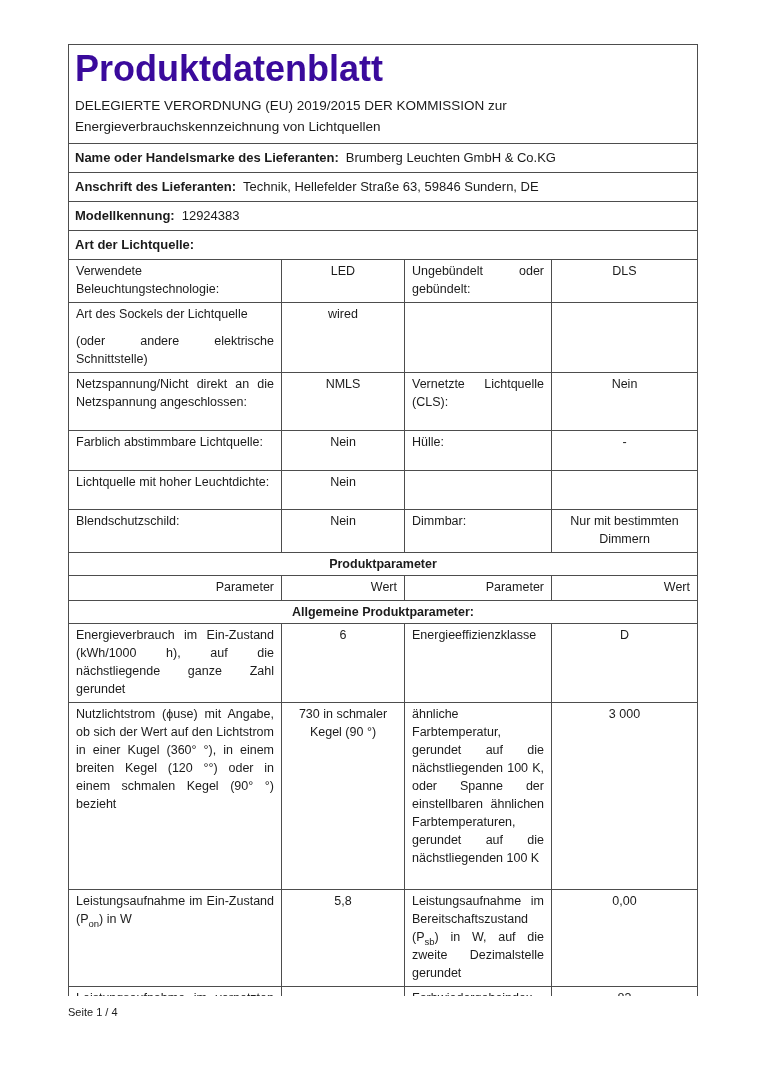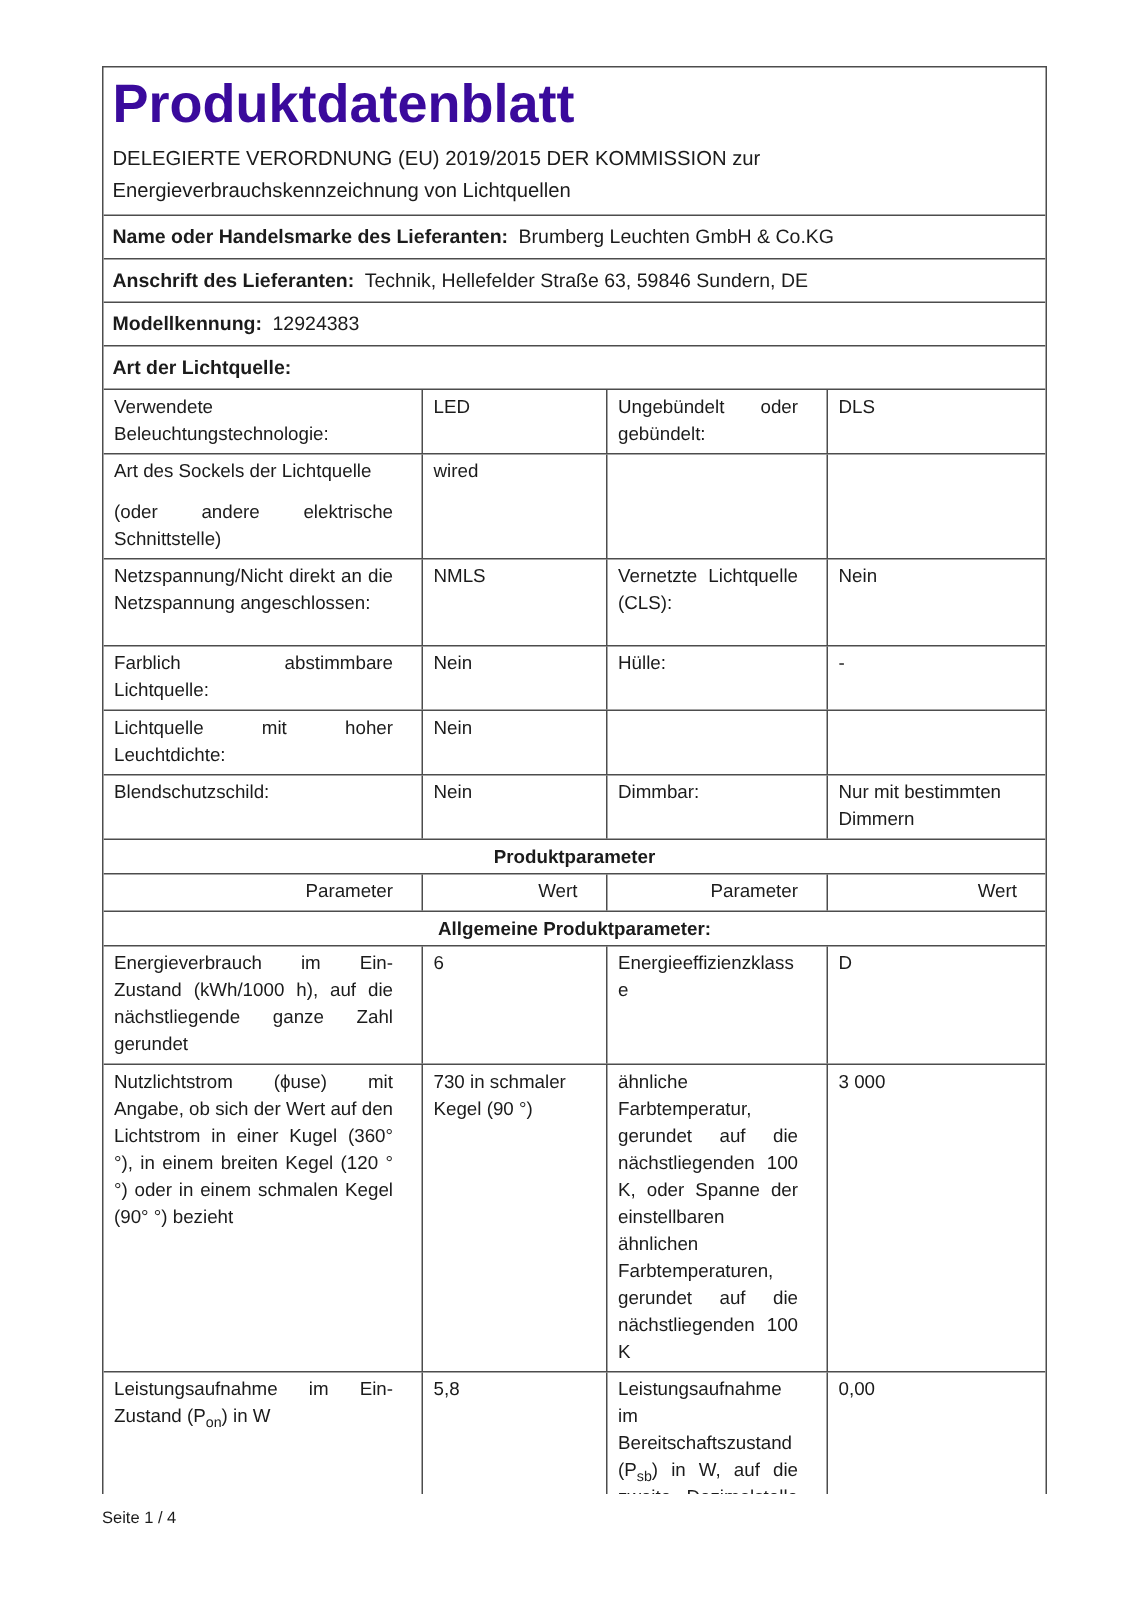--- a/index.html
+++ b/index.html
@@ -9,24 +9,24 @@
   .sheet{width:630px;height:952px;overflow:hidden;border:1px solid #4d4d4d;border-bottom:none;background:#fff}
   .row{border-bottom:1px solid #4d4d4d}
   .hdr{padding:8px 6px 6px 6px}
   .title{font-size:36px;line-height:32px;font-weight:bold;color:#3a0a9c;margin:0 0 10px 0}
   .sub{font-size:13.5px;line-height:21px;color:#1b1b1b}
   .sub span{display:block}
   .irow{padding:5px 6px;font-size:13px;line-height:18px}
   .lbl{font-weight:bold}
   .val{margin-left:7px}
   .g{display:grid;grid-template-columns:213px 123px 147px 1fr}
-  .c{border-right:1px solid #4d4d4d;padding:2px 19px 4px 7px;font-size:12.5px;line-height:18px;overflow:hidden}
+  .c{border-right:1px solid #4d4d4d;padding:2px 7px 4px 7px;font-size:12.5px;line-height:18px;overflow:hidden}
   .c:last-child{border-right:none}
   .p{text-align:justify;hyphens:auto;-webkit-hyphens:auto;overflow-wrap:break-word}
-  .v{text-align:left}
+  .v{text-align:center}
   .merged{text-align:center;font-weight:bold;font-size:12.5px;line-height:18px;padding:2px 6px}
   .h{text-align:right}
   .para2{margin-top:9px}
   sub{font-size:9.5px;line-height:0}
   .lastrow{border-bottom:none}
   .footer{width:630px;font-size:11px;line-height:14px;margin-top:9px;color:#1b1b1b}
 </style>
 </head>
 <body>
 

